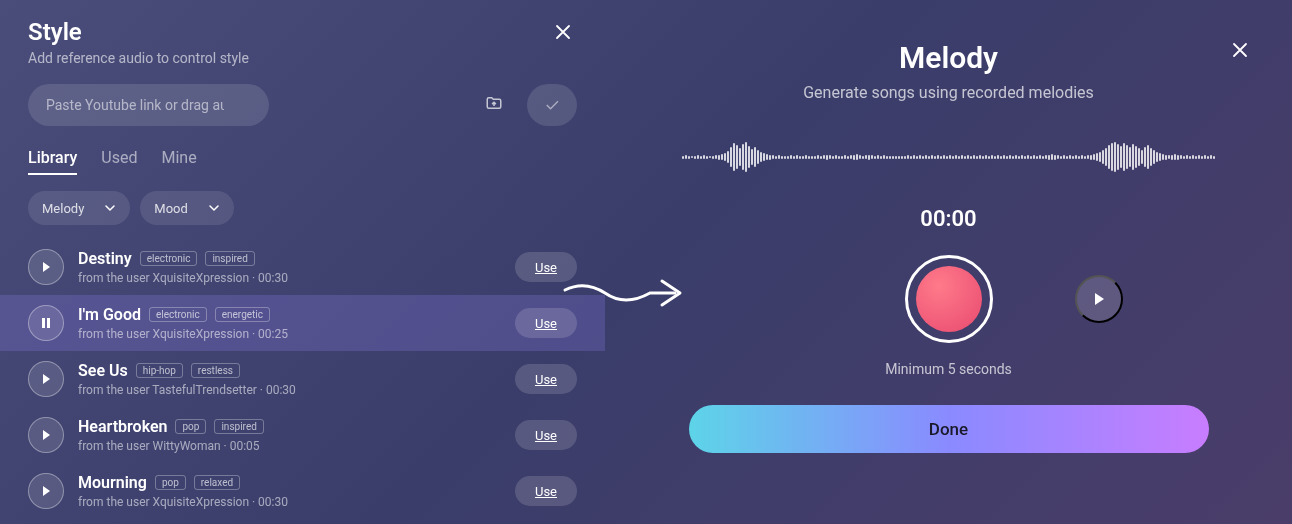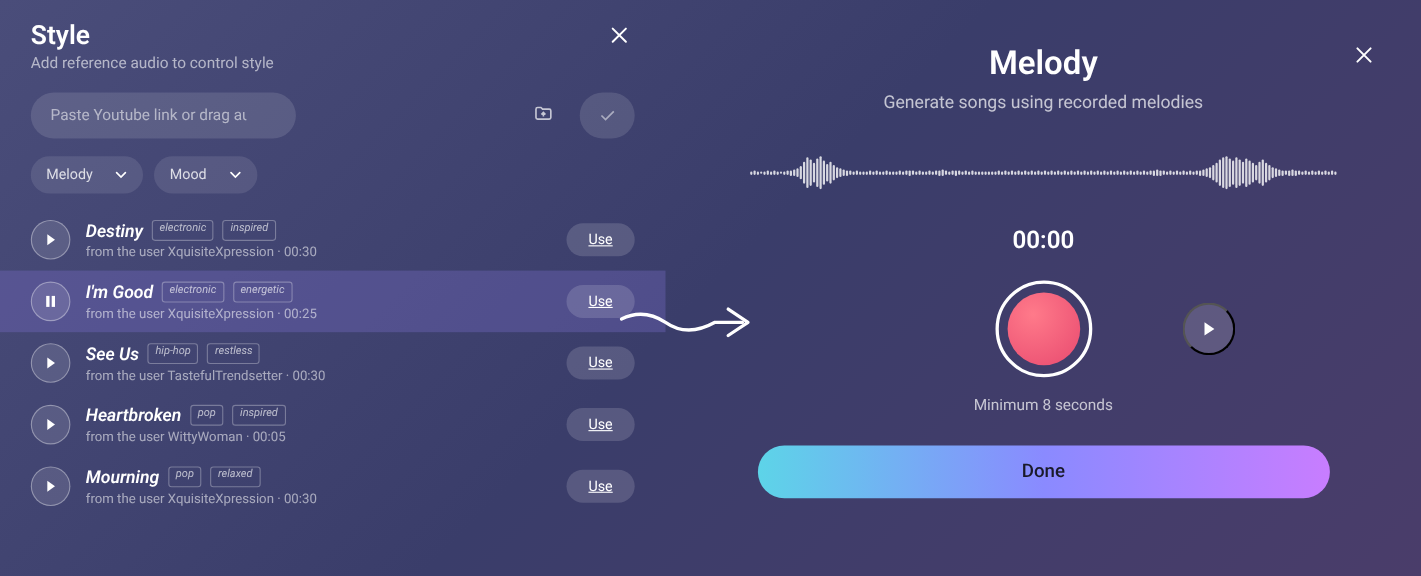--- a/index.html
+++ b/index.html
@@ -20,21 +20,21 @@
 .tab { font-size: 16px; color: rgba(255,255,255,0.55); padding-bottom: 6px; cursor: pointer; border-bottom: 2px solid transparent; }
 .tab.active { color: #fff; border-bottom-color: #fff; font-weight: 500; }
 .filters { display: flex; gap: 10px; margin-top: 16px; }
 .filter-pill { height: 34px; background: rgba(255,255,255,0.1); border: none; border-radius: 17px; padding: 0 14px; color: rgba(255,255,255,0.8); font-size: 13px; display: flex; align-items: center; gap: 20px; cursor: pointer; }
 .list { margin-top: 14px; margin-left: -28px; margin-right: -28px; }
 .list-item { display: flex; align-items: center; gap: 14px; padding: 10px 28px; position: relative; }
 .list-item.active { background: rgba(120,110,200,0.35); }
 .play-btn { width: 36px; height: 36px; border-radius: 50%; background: rgba(255,255,255,0.12); border: 1px solid rgba(255,255,255,0.35); display: flex; align-items: center; justify-content: center; cursor: pointer; flex-shrink: 0; }
 .play-btn svg { fill: #fff; }
 .item-body { flex: 1; min-width: 0; }
-.item-title-row { display: flex; gap: 8px; font-style: italic; }
+.item-title-row { display: flex; align-items: center; gap: 8px; }
 .item-title { font-size: 16px; font-weight: 600; }
 .tag { font-size: 10px; color: rgba(255,255,255,0.65); border: 1px solid rgba(255,255,255,0.3); border-radius: 3px; padding: 1px 6px; }
 .item-meta { font-size: 12px; color: rgba(255,255,255,0.55); margin-top: 3px; }
 .use-btn { height: 30px; padding: 0 20px; border-radius: 15px; background: rgba(255,255,255,0.15); border: none; color: #fff; font-size: 13px; cursor: pointer; text-decoration: underline; }
 .melody-title { font-size: 30px; font-weight: 600; }
 .melody-sub { font-size: 16px; color: rgba(255,255,255,0.7); margin-top: 8px; }
 .waveform { width: 100%; height: 50px; margin-top: 30px; display: flex; align-items: center; justify-content: center; gap: 1px; }
 .wave-bar { width: 2px; background: rgba(255,255,255,0.8); border-radius: 1px; }
 .timer { font-size: 22px; font-weight: 600; margin-top: 24px; }
 .record-row { display: flex; align-items: center; gap: 40px; margin-top: 24px; position: relative; }
@@ -67,20 +67,25 @@
           </svg>
       </span>
     </div>
     <button class="check-btn">
       <svg width="18" height="18" viewBox="0 0 24 24" fill="none" stroke="currentColor" stroke-width="2">
           <path d="M5 12l5 5L20 7"></path>
         </svg>
     </button>
   </div>
 
+  <div class="tabs">
+      <div class="tab active">Library</div>
+      <div class="tab">Used</div>
+      <div class="tab">Mine</div>
+    </div>
   <div class="filters">
       <button class="filter-pill">
         <span>Melody</span>
         <svg width="12" height="12" viewBox="0 0 12 12">
           <path d="M2 4 L6 8 L10 4" stroke="#fff" stroke-width="1.5" fill="none" stroke-linecap="round"></path>
         </svg>
       </button>
       <button class="filter-pill">
         <span>Mood</span>
         <svg width="12" height="12" viewBox="0 0 12 12">
@@ -374,16 +379,16 @@
     <button class="record-btn">
       <span class="record-inner"></span>
     </button>
     <button class="play-small">
       <svg width="16" height="16" viewBox="0 0 16 16">
           <path d="M4 2 L13 8 L4 14 Z" fill="#fff"></path>
         </svg>
     </button>
   </div>
 
-  <div class="min-seconds">Minimum 8 seconds</div>
+  <div class="min-seconds">Minimum 5 seconds</div>
 
   <button class="done-btn">Done</button>
 </div>
 
 </body></html>

